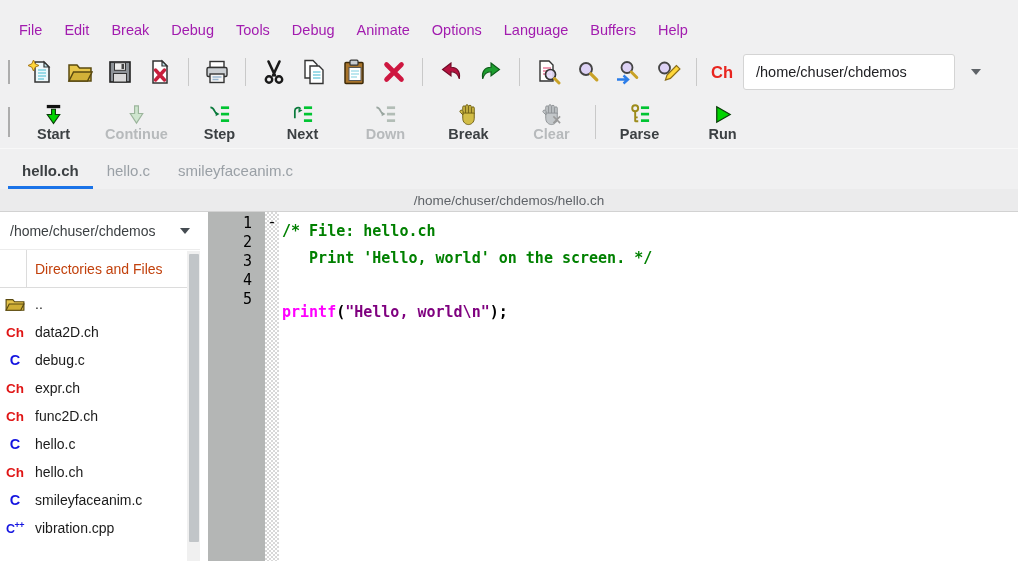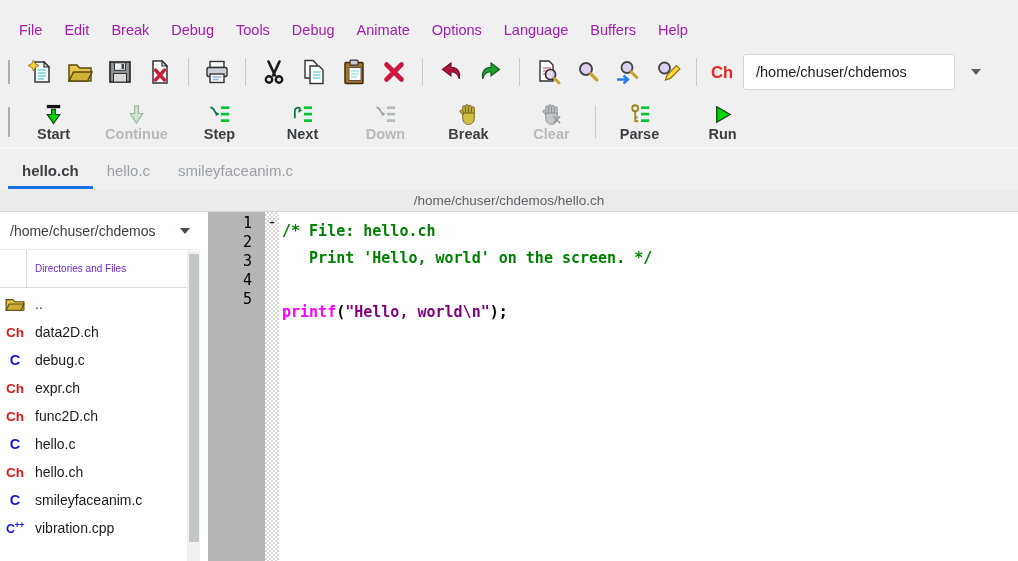--- a/index.html
+++ b/index.html
@@ -48,21 +48,21 @@
   .main { display:flex; height:349px; background:#ffffff; }
   
   .sidebar { width:200px; flex:none; position:relative; background:#ffffff; }
   .dir-combo { height:38px; display:flex; align-items:center; padding:0 10px;
     border-bottom:1px solid #ececec; font-size:14px; color:#3c4043; cursor:default; }
   .dir-combo .txt { flex:1; white-space:nowrap; overflow:hidden; }
   .dir-combo .arrow { width:0; height:0; border-left:5px solid transparent; border-right:5px solid transparent;
     border-top:6px solid #454c52; margin-left:4px; }
   .list-header { height:38px; display:flex; align-items:stretch; border-bottom:1px solid #dcdcdc; }
   .list-header .colA { width:27px; border-right:1px solid #dcdcdc; }
-  .list-header .colB { display:flex; align-items:center; padding-left:8px; font-size:10px; color:#6d28d9; }
+  .list-header .colB { display:flex; align-items:center; padding-left:8px; font-size:14px; color:#c2410c; }
   .file-list { padding-top:2px; }
   .file-row { height:28px; display:flex; align-items:center; cursor:default; }
   .file-row .fic { width:30px; flex:none; display:flex; justify-content:center; align-items:center; }
   .file-row .fname { font-size:14px; color:#1b1b1b; padding-left:5px; }
   .fi-ch { color:#e01616; font-weight:700; font-size:13.5px; font-family:"Liberation Sans",sans-serif; }
   .fi-c  { color:#1414e0; font-weight:700; font-size:14.5px; }
   .fi-cpp{ color:#1414e0; font-weight:700; font-size:12.5px; letter-spacing:-0.5px; }
   .fi-cpp sup { font-size:9px; }
   .sb-scroll { position:absolute; top:39px; right:0; width:13px; bottom:0; background:#f0f0f0; }
   .sb-thumb { position:absolute; top:3px; left:1.5px; width:10px; height:288px; background:#c1c5c8; border-radius:1px; }

